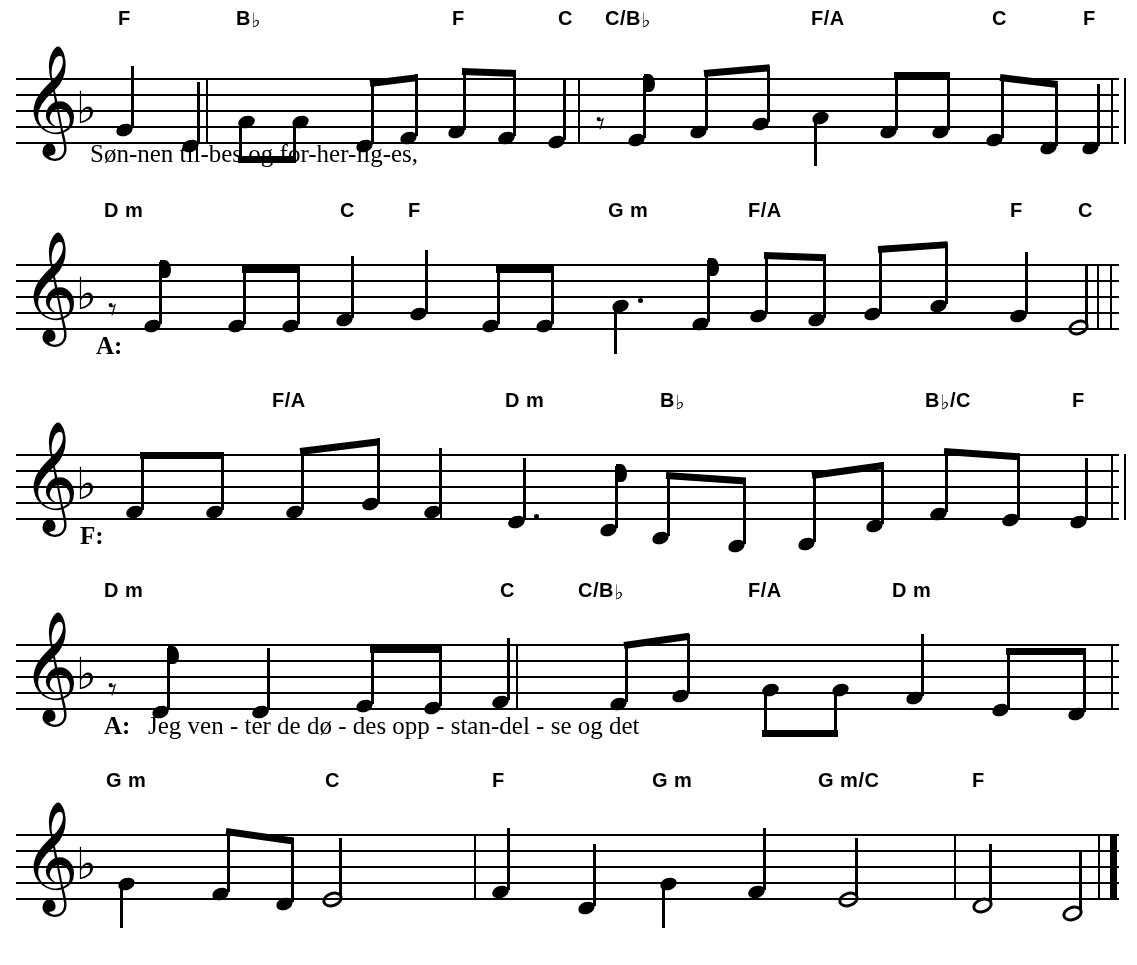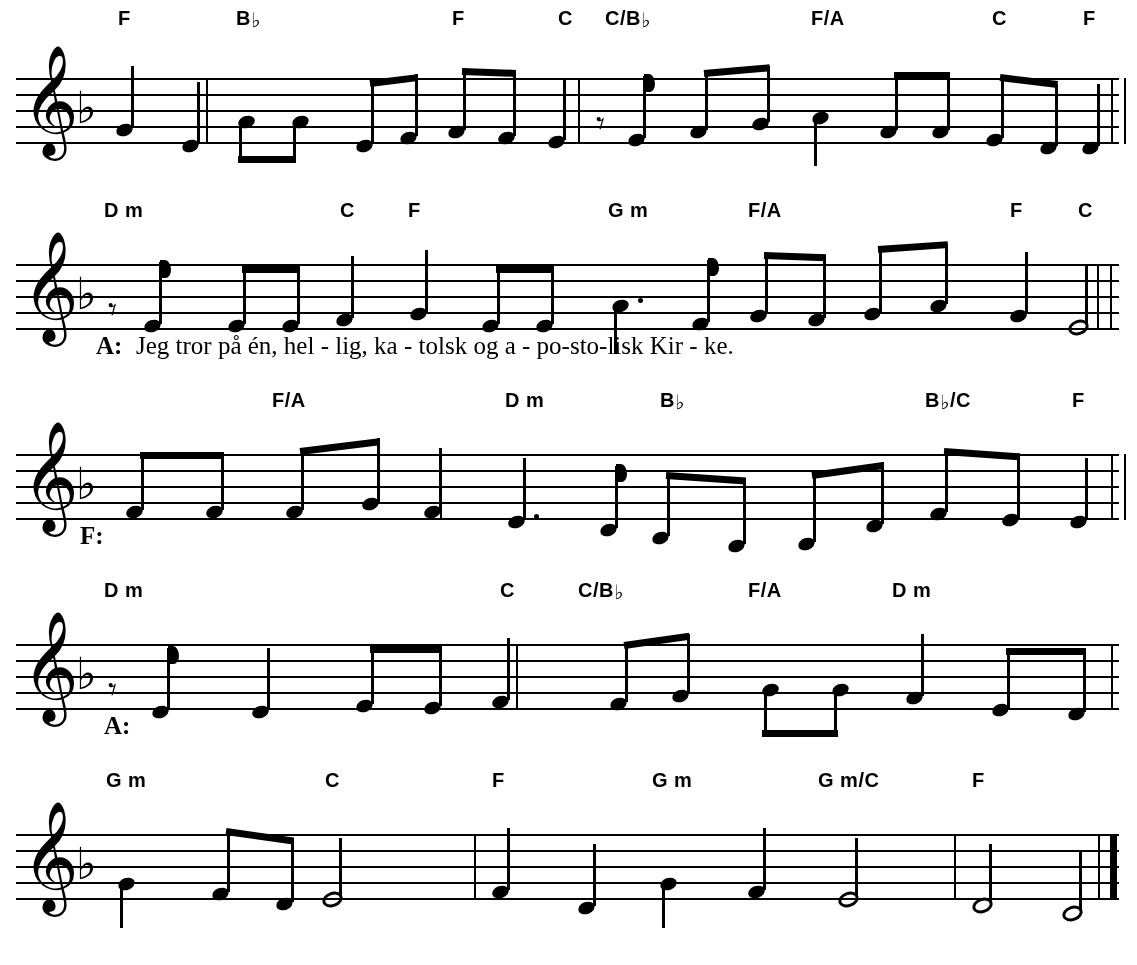--- a/index.html
+++ b/index.html
@@ -232,20 +232,21 @@
       <div class="beam" style="left:894px;top:42px;width:56px;"></div>
       <div class="note" style="left:986px;top:104px;"></div>
       <div class="stem" style="left:1001px;top:46px;height:62px;"></div>
       <div class="note" style="left:1040px;top:112px;"></div>
       <div class="stem" style="left:1055px;top:54px;height:62px;"></div>
       <div class="beam" style="left:1000px;top:44px;width:58px;transform:rotate(7deg);"></div>
       <div class="note" style="left:1082px;top:112px;"></div>
       <div class="stem" style="left:1097px;top:54px;height:62px;"></div>
     </div>
     <div class="lyrics" style="height:44px;">
+      <div class="lyric" style="left:90px;top:0;">Søn-nen til-bes og for-her-lig-es,</div>
     </div>
   </div>
 
   <div class="system" style="height:190px;">
     <div class="chords" style="height:30px;">
       <div class="chord" style="left:104px;">D m</div>
       <div class="chord" style="left:340px;">C</div>
       <div class="chord" style="left:408px;">F</div>
       <div class="chord" style="left:608px;">G m</div>
       <div class="chord" style="left:748px;">F/A</div>
@@ -297,21 +298,20 @@
       <div class="note" style="left:930px;top:78px;"></div>
       <div class="stem" style="left:945px;top:22px;height:60px;"></div>
       <div class="beam" style="left:878px;top:24px;width:70px;transform:rotate(-4deg);"></div>
       <div class="note" style="left:1010px;top:88px;"></div>
       <div class="stem" style="left:1025px;top:30px;height:62px;"></div>
       <div class="note hollow" style="left:1068px;top:98px;"></div>
       <div class="stem" style="left:1085px;top:44px;height:58px;"></div>
     </div>
     <div class="lyrics" style="height:44px;">
       <div class="lyric bold" style="left:96px;top:0;">A:</div>
-      <div class="lyric" style="left:136px;top:0;">Jeg  tror  på én,  hel - lig,  ka - tolsk  og  a - po-sto-lisk   Kir - ke.</div>
     </div>
   </div>
 
   <div class="system" style="height:190px;">
     <div class="chords" style="height:30px;">
       <div class="chord" style="left:272px;">F/A</div>
       <div class="chord" style="left:505px;">D m</div>
       <div class="chord" style="left:660px;">B<span class="flat">♭</span></div>
       <div class="chord" style="left:925px;">B<span class="flat">♭</span>/C</div>
       <div class="chord" style="left:1072px;">F</div>
@@ -416,20 +416,21 @@
       <div class="note" style="left:906px;top:90px;"></div>
       <div class="stem" style="left:921px;top:32px;height:62px;"></div>
       <div class="note" style="left:992px;top:102px;"></div>
       <div class="stem" style="left:1007px;top:48px;height:58px;"></div>
       <div class="note" style="left:1068px;top:106px;"></div>
       <div class="stem" style="left:1083px;top:48px;height:62px;"></div>
       <div class="beam" style="left:1006px;top:46px;width:80px;"></div>
     </div>
     <div class="lyrics" style="height:44px;">
       <div class="lyric bold" style="left:104px;top:0;">A:</div>
+      <div class="lyric" style="left:148px;top:0;">Jeg   ven  -  ter  de  dø  -  des opp - stan-del - se    og    det</div>
     </div>
   </div>
 
   <div class="system" style="height:190px;">
     <div class="chords" style="height:30px;">
       <div class="chord" style="left:106px;">G m</div>
       <div class="chord" style="left:325px;">C</div>
       <div class="chord" style="left:492px;">F</div>
       <div class="chord" style="left:652px;">G m</div>
       <div class="chord" style="left:818px;">G m/C</div>

